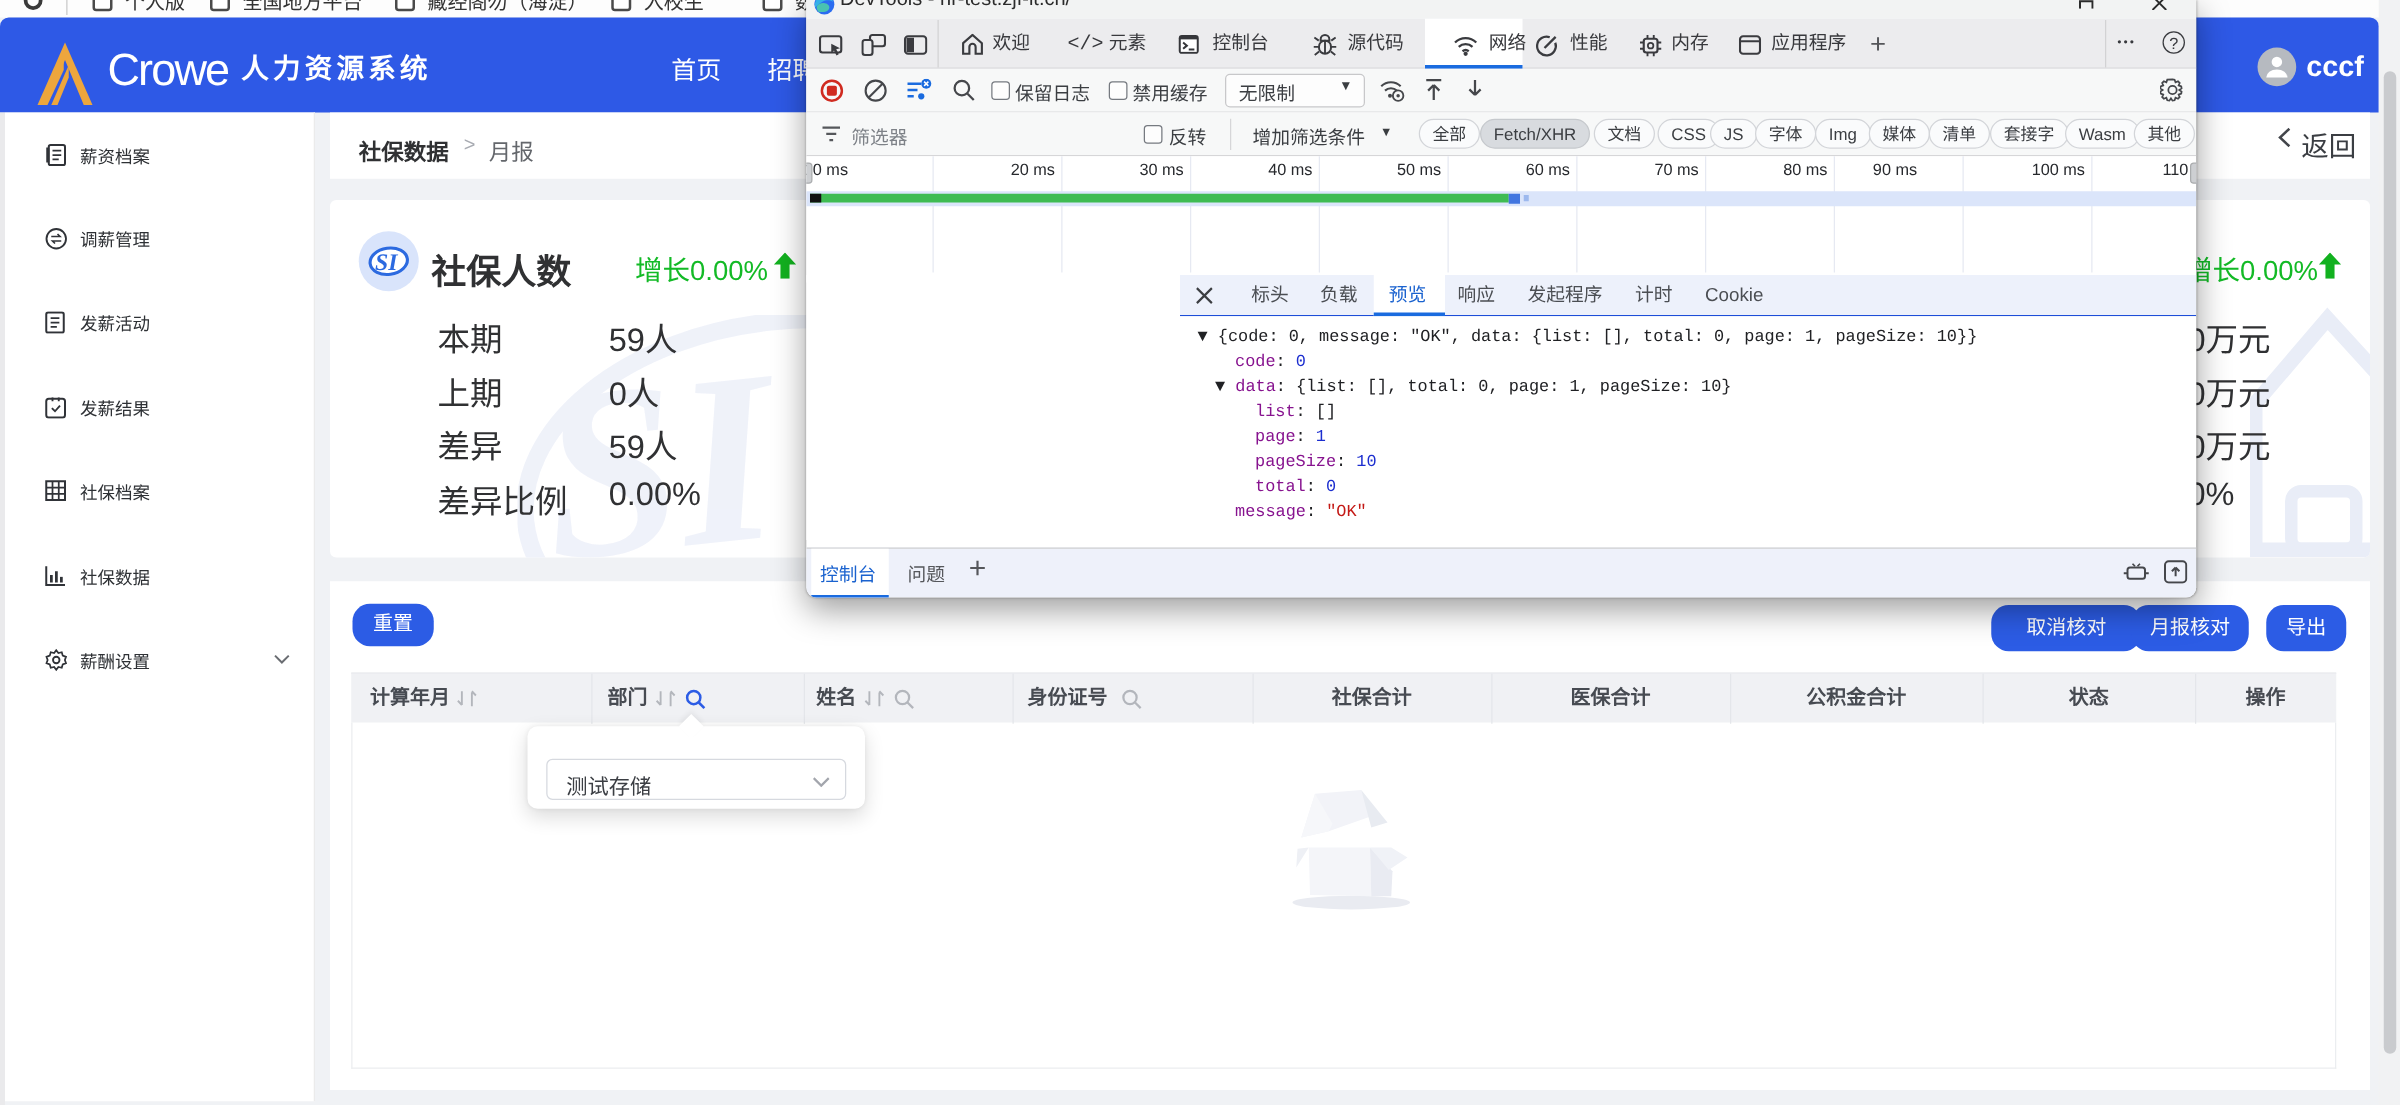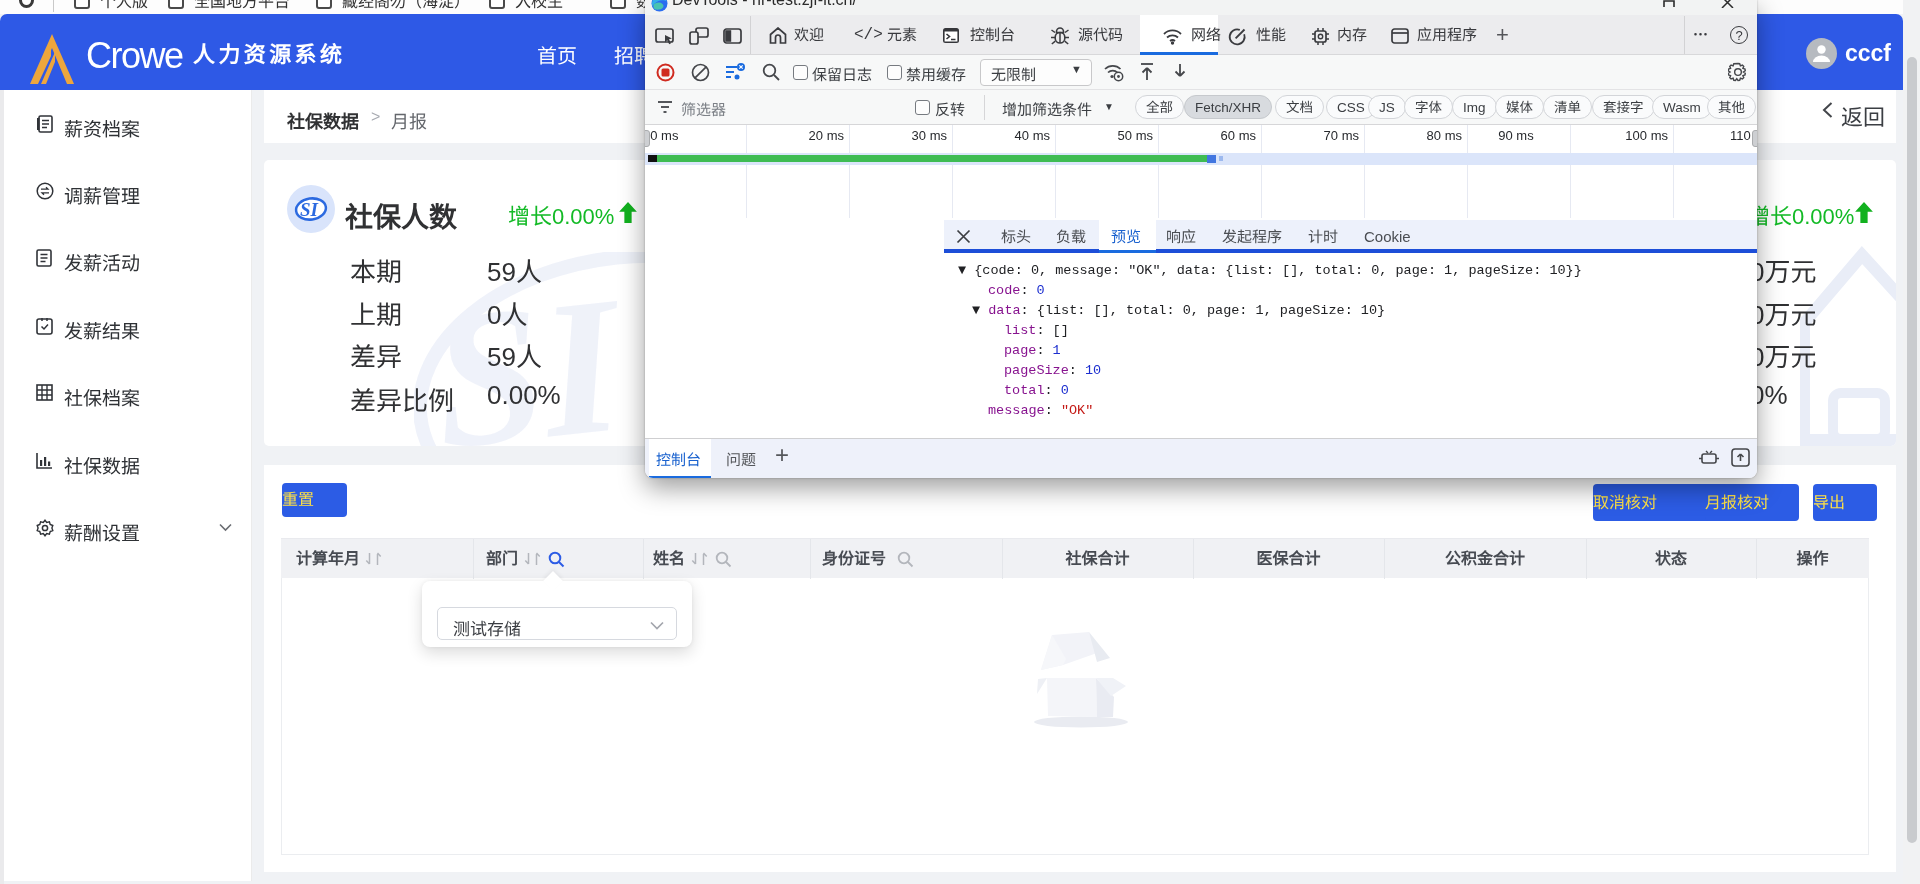--- a/index.html
+++ b/index.html
@@ -18,42 +18,42 @@
 #navbar { left:0; top:14px; width:1903px; height:76px; background:#2e59e6; border-radius:7px 7px 0 0; }
 #nav-title { position:absolute; left:193px; top:22px; color:#fff; font-size:22px; font-weight:bold; letter-spacing:3.4px; }
 #crowe { position:absolute; left:86px; top:21px; color:#fff; font-size:36px; font-weight:normal; letter-spacing:-1.5px; }
 .navitem { position:absolute; top:26px; color:#fff; font-size:20px; }
 #avatar { position:absolute; left:1806px; top:24px; width:31px; height:31px; border-radius:50%; background:#b6bac0; }
 #uname { position:absolute; left:1845px; top:26px; color:#fff; font-size:23px; font-weight:bold; }
 
 
 #sidebar { left:4px; top:90px; width:248px; height:791px; background:#fff; border-right:1px solid #ebebeb; }
 .mi { position:absolute; left:0; width:248px; height:40px; }
-.mi .t { position:absolute; left:60px; top:10px; font-size:19px; color:#2e3135; }
+.mi .t { position:absolute; left:60px; top:10px; font-size:14px; color:#2e3135; }
 .mi svg { position:absolute; left:32px; top:11px; }
 #leftstrip { left:0; top:90px; width:4px; height:794px; background:#eaeaec; }
 
 
 #crumbbar { left:264px; top:90px; width:1632px; height:53px; background:#fff; }
 #crumbbar .b1 { position:absolute; left:23px; top:17px; font-size:18px; font-weight:bold; color:#303133; }
 #crumbbar .sep { position:absolute; left:107px; top:18px; font-size:16px; color:#a8abb2; }
 #crumbbar .b2 { position:absolute; left:127px; top:17px; font-size:18px; color:#64676c; }
 #backlink { position:absolute; left:1558px; top:9px; font-size:22px; color:#3b3e43; }
 
 
 .card { background:#fff; border-radius:5px; overflow:hidden; }
 #cardL { left:264px; top:160px; width:808px; height:286px; }
 #cardR { left:1080px; top:160px; width:816px; height:286px; }
 .ctitle { position:absolute; font-size:28px; font-weight:bold; color:#303133; }
 .growth { position:absolute; font-size:22px; color:#13ba26; }
 .srow { position:absolute; font-size:26px; color:#303133; }
 
 
 #panel { left:264px; top:465px; width:1632px; height:407px; background:#fff; }
-.btn { position:absolute; background:#2c5ce5; color:#fde047; font-size:16px; border-radius:4px; }
+.btn { position:absolute; background:#2c5ce5; color:#ffffff; font-size:16px; border-radius:14px; text-align:center; }
 
 #thead { position:absolute; left:17px; top:73px; width:1588px; height:40px; background:#f0f1f4; border-top:1px solid #e9eaee; }
 .th { position:absolute; top:0; height:40px; line-height:40px; font-size:16px; font-weight:bold; color:#474b52; }
 .sortsvg { position:absolute; }
 .thsep { position:absolute; top:0; width:1px; height:40px; background:#e4e6ea; }
 #tbody { position:absolute; left:17px; top:113px; width:1588px; height:277px; border:1px solid #ebedf0; border-top:none; }
 #nodata { position:absolute; left:12px; right:0; top:192px; text-align:center; font-size:17px; color:#8e939b; }
 
 
 #popover { position:absolute; left:158px; top:116px; width:270px; height:66px; background:#fff; border-radius:8px; box-shadow:0 6px 16px rgba(0,0,0,0.14), 0 0 4px rgba(0,0,0,0.06); }
@@ -81,21 +81,21 @@
 .gline { position:absolute; top:0; width:1px; height:93px; background:#e6e9f2; }
 .mslabel { position:absolute; top:3px; font-size:13px; color:#27292d; }
 #greenrow { position:absolute; left:0; top:28px; width:1112px; height:12px; background:#dbe5fa; }
 
 #dt-req { position:absolute; left:0; top:220px; width:1112px; height:212px; background:#fff; }
 #lpane { position:absolute; left:0; top:0; width:299px; height:212px; border-right:1px solid #cfcfd1; }
 #lhead { position:absolute; left:0; top:0; width:298px; height:30px; background:#fbfbfb; border-bottom:1px solid #e0e0e2; font-size:14.5px; color:#202124; }
 #lsel { position:absolute; left:0; top:30px; width:298px; height:31px; background:#d2d5d9; font-size:14.5px; color:#1f2023; }
 #lsum { position:absolute; left:0; top:183px; width:298px; height:29px; border-top:1px solid #e0e0e2; font-size:14.5px; color:#202124; }
 #rpane { position:absolute; left:299px; top:0; width:813px; height:212px; }
-#rtabs { position:absolute; left:0; top:0; width:813px; height:33px; background:#edf1fb; border-bottom:4px solid #1d4ed8; }
+#rtabs { position:absolute; left:0; top:0; width:813px; height:33px; background:#edf1fb; border-bottom:1px solid #1d4ed8; }
 .rtab { position:absolute; top:0; height:33px; line-height:33px; font-size:15px; color:#4b4e53; }
 #json { position:absolute; left:0; top:33px; width:813px; height:179px; background:#fff; font-family:"Liberation Mono", monospace; font-size:13.5px; color:#202124; }
 .jline { position:absolute; white-space:pre; }
 .jk { color:#87138f; } .jn { color:#1c2ecf; } .js { color:#c41a16; }
 
 #dt-drawer { position:absolute; left:0; top:438px; width:1112px; height:40px; background:#eef1fa; border-top:1px solid #cfcfd1; }
 #drawact { position:absolute; left:4px; top:0; width:62px; height:40px; background:#fff; border-bottom:3px solid #1a6bdf; }
 </style>
 </head>
 <body>

